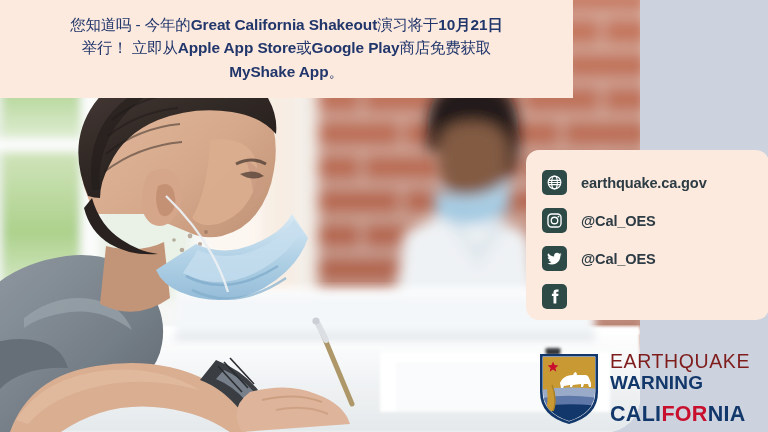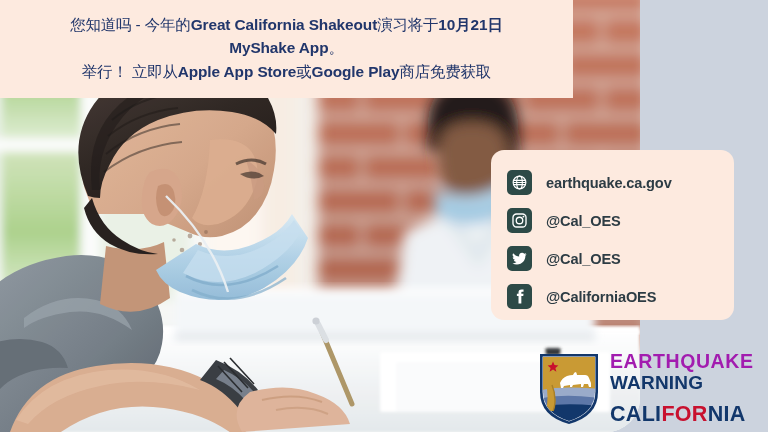--- a/index.html
+++ b/index.html
@@ -53,21 +53,21 @@
     text-align: center;
     letter-spacing: -0.1px;
     width: 100%;
   }
   #banner-text .b { font-weight: 700; }
   #banner-text .l { display: block; }
 
   
   #social {
     position: absolute;
-    left: 491px;
+    left: 526px;
     top: 150px;
     width: 243px;
     height: 170px;
     background: #fdeadf;
     border-radius: 13px;
     z-index: 7;
     padding: 15px 0 0 16px;
   }
   .social-row {
     display: flex;
@@ -107,23 +107,23 @@
     align-items: center;
   }
   #logo-shield { width: 62px; height: 74px; flex: 0 0 auto; }
   #logo-shield svg { display: block; }
   #logo-words {
     margin-left: 10px;
     line-height: 1.0;
     padding-top: 1px;
   }
   #logo-words .lw1 {
-    color: #a21caf;
+    color: #7f1d1d;
     font-size: 19.5px;
-    font-weight: 700;
+    font-weight: 400;
     letter-spacing: 0.6px;
     display: block;
   }
   #logo-words .lw2 {
     color: #12376b;
     font-size: 19px;
     font-weight: 700;
     letter-spacing: 0.2px;
     display: block;
     margin-top: 1px;
@@ -390,22 +390,22 @@
         </g>
       </g>
 
       <rect x="0" y="0" width="640" height="432" fill="#ffffff" opacity="0.06"></rect>
     </svg>
   </div>
 
   <div id="banner">
     <div id="banner-text">
       <span class="l"><span>您知道吗 - 今年的</span><span class="b">Great California Shakeout</span><span>演习将于</span><span class="b">10月21日</span></span>
+      <span class="l"><span>举行！ 立即从</span><span class="b">Apple App Store</span><span>或</span><span class="b">Google Play</span><span>商店免费获取</span></span>
       <span class="l"><span class="b">MyShake App</span><span>。</span></span>
-      <span class="l"><span>举行！ 立即从</span><span class="b">Apple App Store</span><span>或</span><span class="b">Google Play</span><span>商店免费获取</span></span>
     </div>
   </div>
 
   <div id="social">
 
     <div class="social-row">
       <span class="social-icon">
         <svg width="17" height="17" viewBox="0 0 24 24" fill="none" stroke="#ffffff" stroke-width="1.6">
           <circle cx="12" cy="12" r="9"></circle>
           <ellipse cx="12" cy="12" rx="4" ry="9"></ellipse>
@@ -434,21 +434,20 @@
       </span>
       <span class="social-label">@Cal_OES</span>
     </div>
 
     <div class="social-row">
       <span class="social-icon">
         <svg width="17" height="17" viewBox="0 0 24 24" fill="#ffffff">
           <path d="M14.6 8.2V6.4c0-.85.2-1.28 1.5-1.28h1.6V2.1h-2.7c-3.3 0-4.4 1.53-4.4 4.15V8.2H8.3v3.1h2.3V22h4V11.3h2.7l.35-3.1h-3.05z"></path>
         </svg>
       </span>
-      <span class="social-label">@CaliforniaOES</span>
     </div>
 
   </div>
 
   <div id="logo">
 
     <div id="logo-shield">
       <svg width="62" height="74" viewBox="0 0 62 74">
         <defs>
           <clipPath id="shieldClip">

